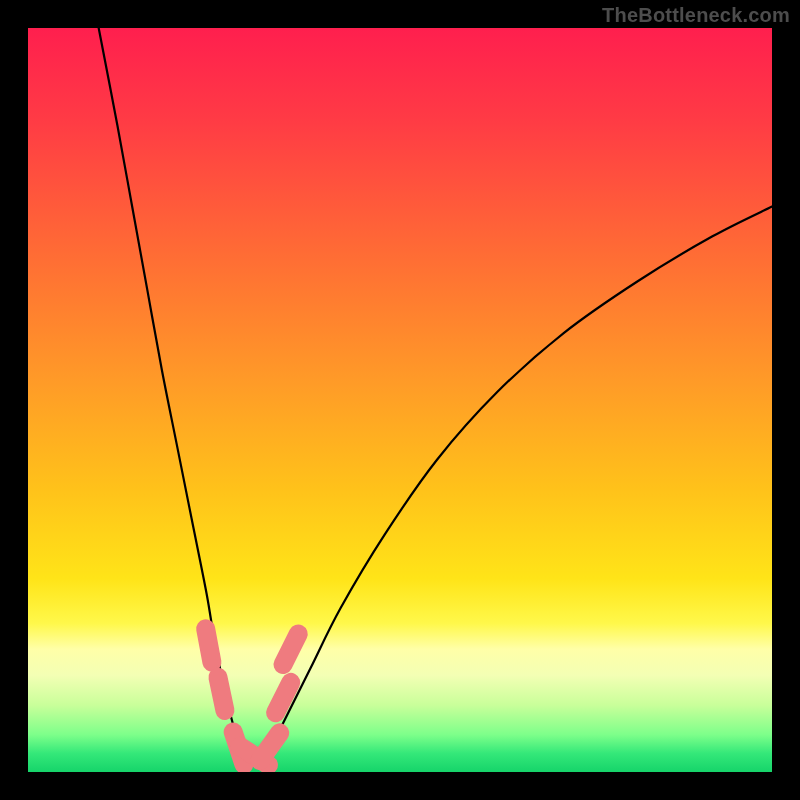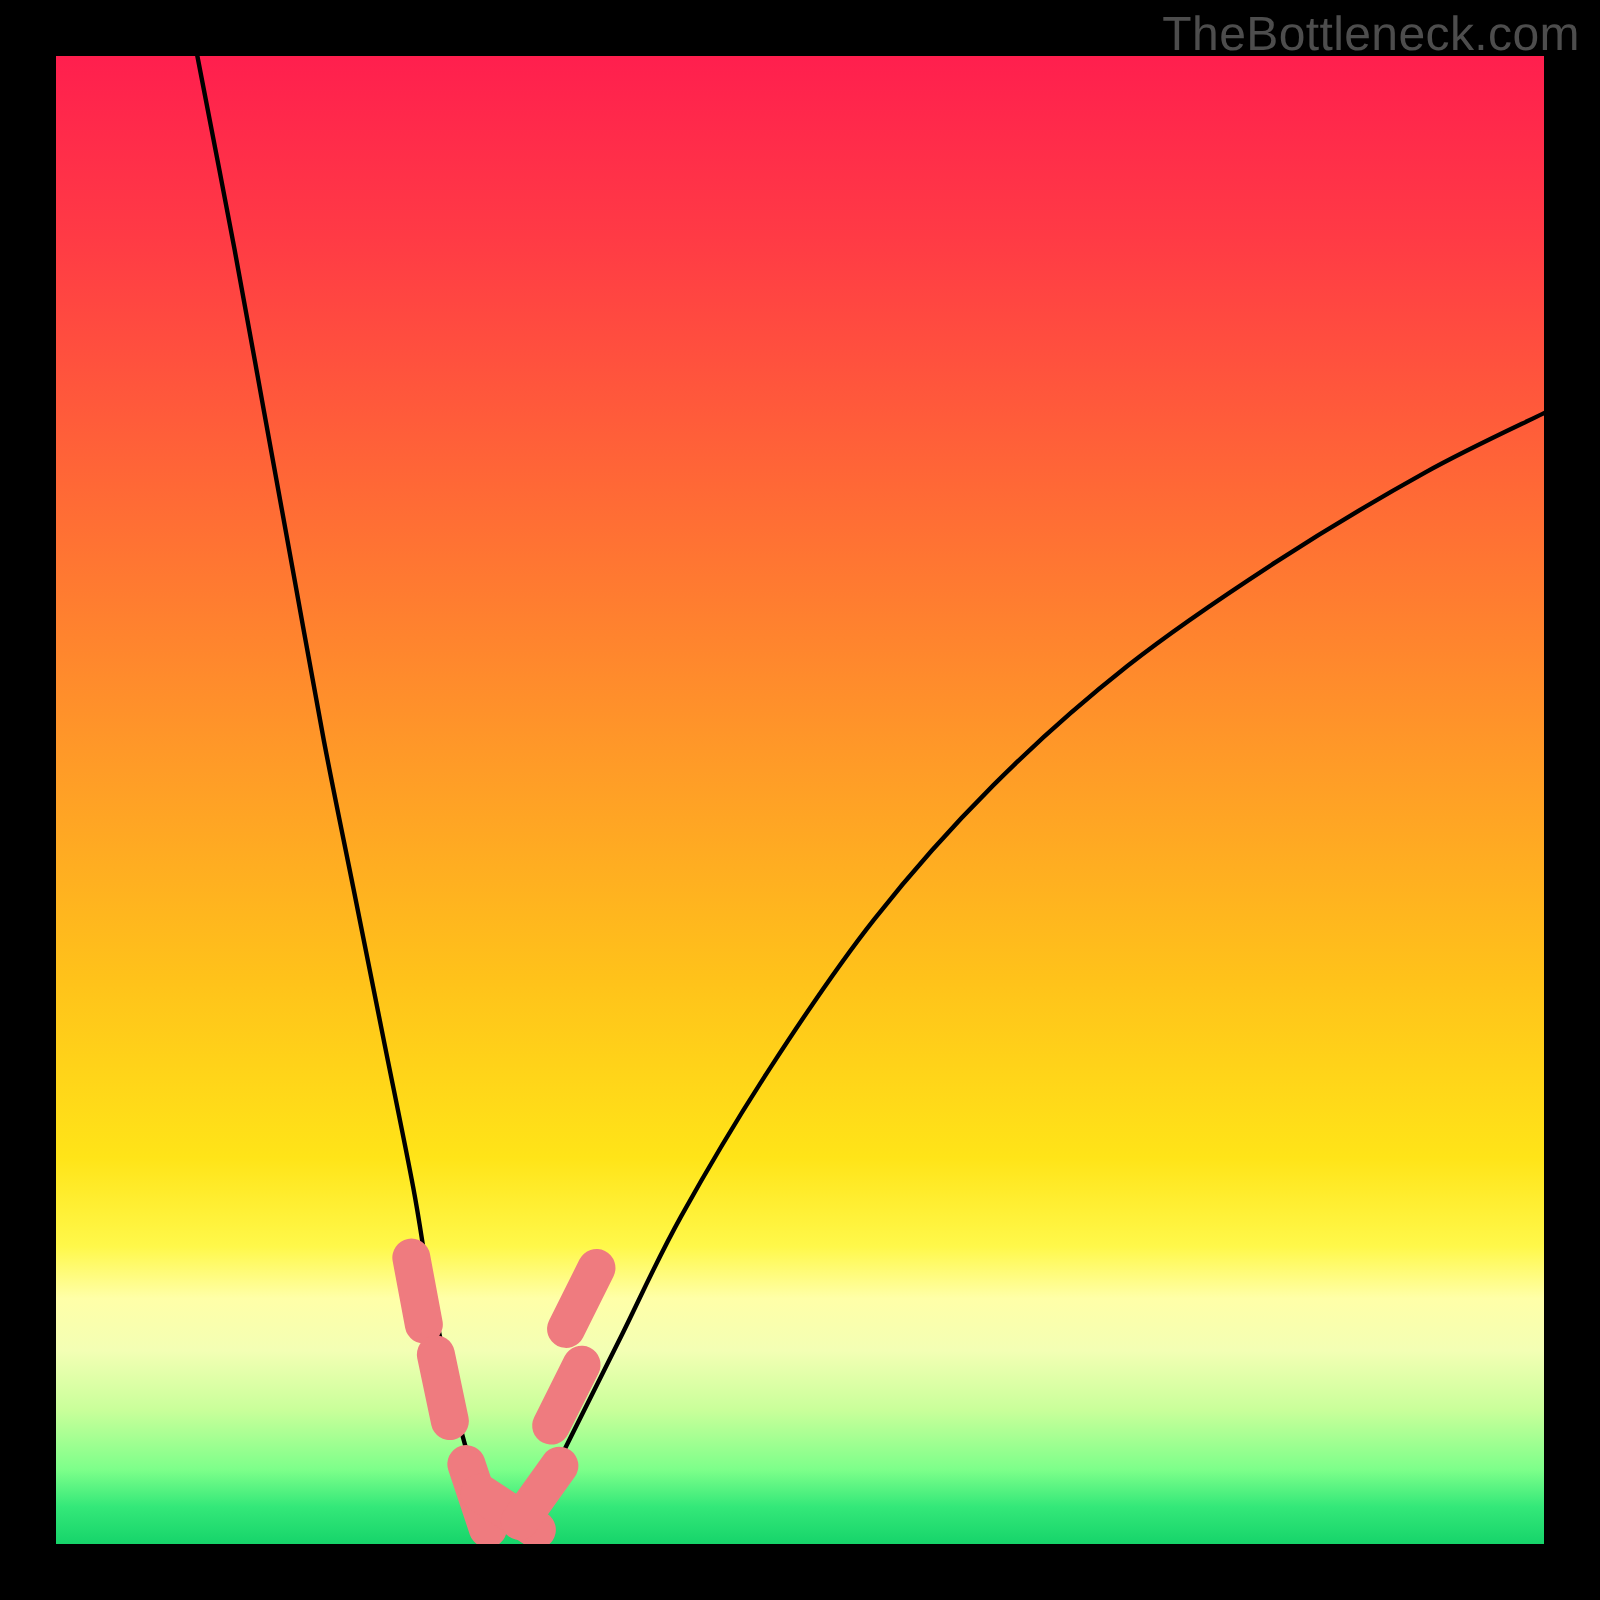--- a/index.html
+++ b/index.html
@@ -39,22 +39,22 @@
     left: 0;
     top: 0;
     width: 100%;
     height: 100%;
   }
   .watermark {
     position: absolute;
     top: 4px;
     right: 10px;
     color: #4d4d4d;
-    font-size: 24px;
-    font-weight: 400;
+    font-size: 20px;
+    font-weight: 700;
     letter-spacing: 0.2px;
   }
 </style>
 </head>
 <body>
 
 <div class="frame">
 
   <div class="plot-area">
     <svg class="gradient-bg" viewBox="0 0 744 744" preserveAspectRatio="none">

